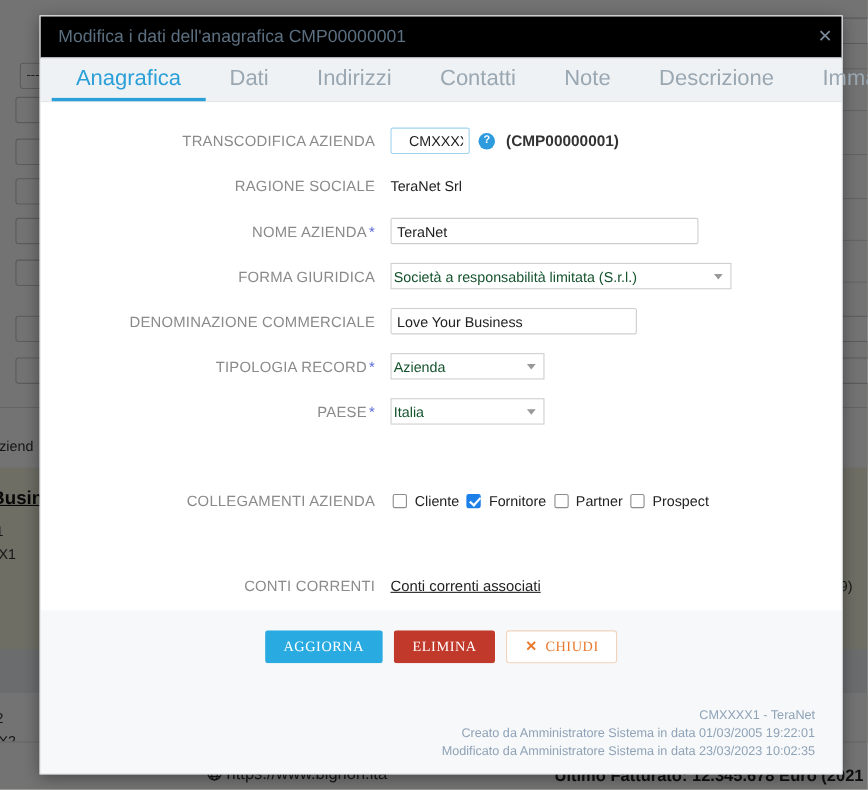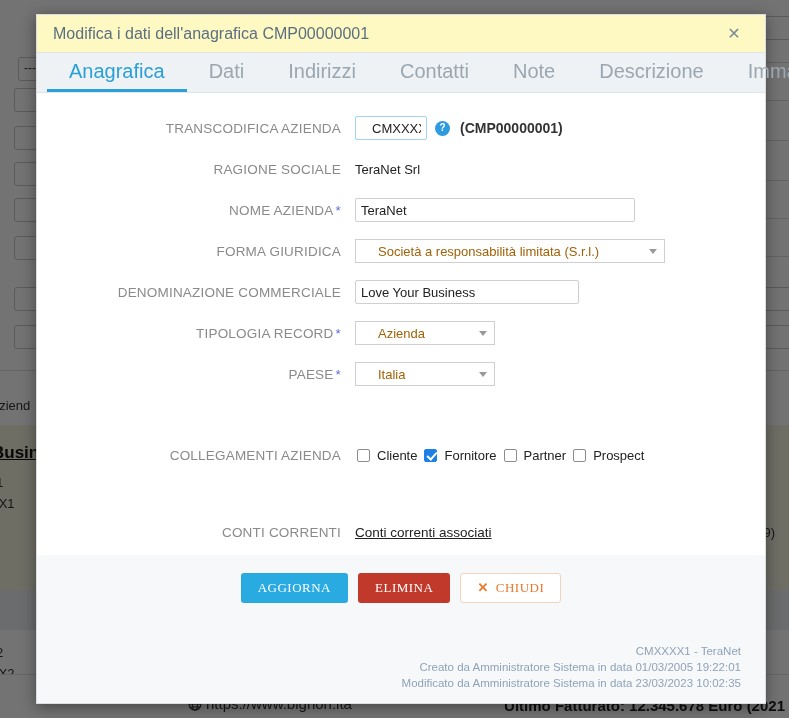--- a/index.html
+++ b/index.html
@@ -90,25 +90,25 @@
     left: 36px; top: 14px;
     width: 730px; height: 690px;
     background: #f7f8f9;
     box-shadow: 0 3px 14px rgba(0,0,0,0.4);
     border: 1px solid #d9dde1;
     display: flex;
     flex-direction: column;
   }
   .modal-header {
     height: 38px;
-    background: #fef9c3;
+    background: #000000;
     border-bottom: 1px solid #dfe4e8;
     display: flex;
     align-items: center;
-    padding: 0 20px 0 16px;
+    padding: 0 4px 0 16px;
     flex: 0 0 auto;
   }
   .modal-title {
     font-size: 16px;
     color: #5b6f80;
     flex: 1 1 auto;
     white-space: nowrap;
     overflow: hidden;
   }
   .close-x {
@@ -200,22 +200,22 @@
     line-height: 1;
   }
 
   .sel {
     position: relative;
     height: 24px;
     border: 1px solid #cfcfcf;
     border-radius: 0;
     background: #fff;
     font-size: 13px;
-    color: #a16207;
-    padding: 3px 24px 3px 22px;
+    color: #14532d;
+    padding: 3px 24px 3px 2px;
     display: flex; align-items: center;
     cursor: pointer;
     white-space: nowrap;
     overflow: hidden;
   }
   .sel.w310 { width: 310px; }
   .sel.w140 { width: 140px; }
   .caret {
     position: absolute; right: 7px; top: 50%;
     margin-top: -2px;

